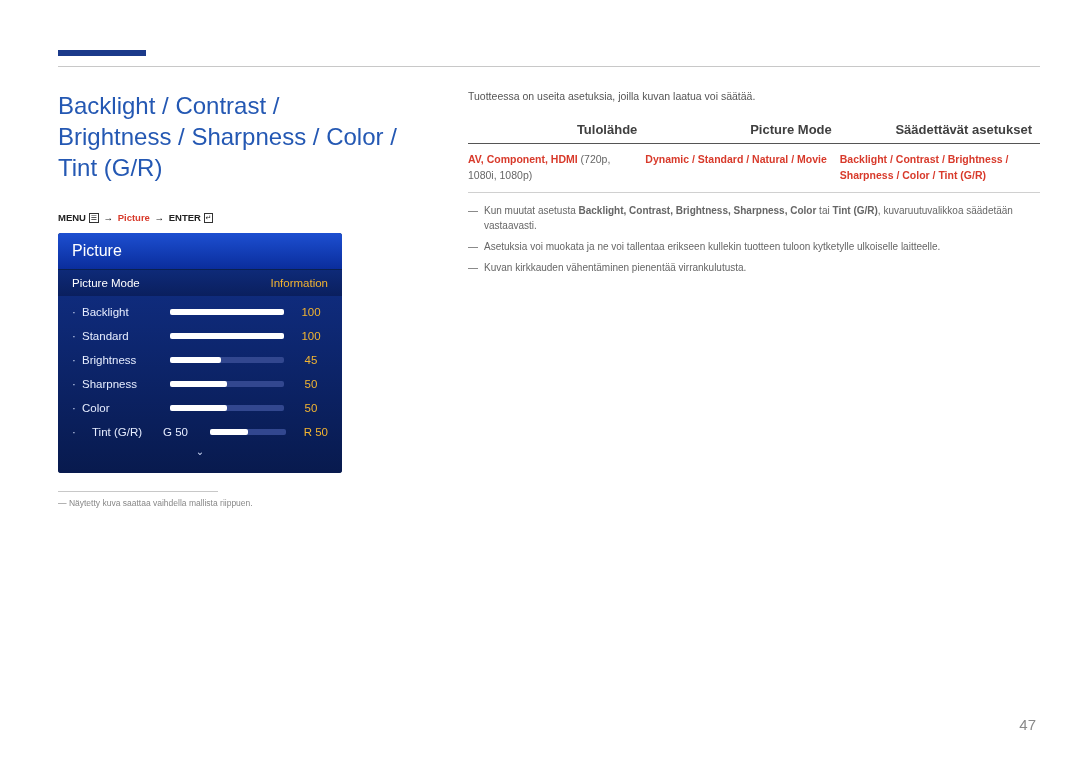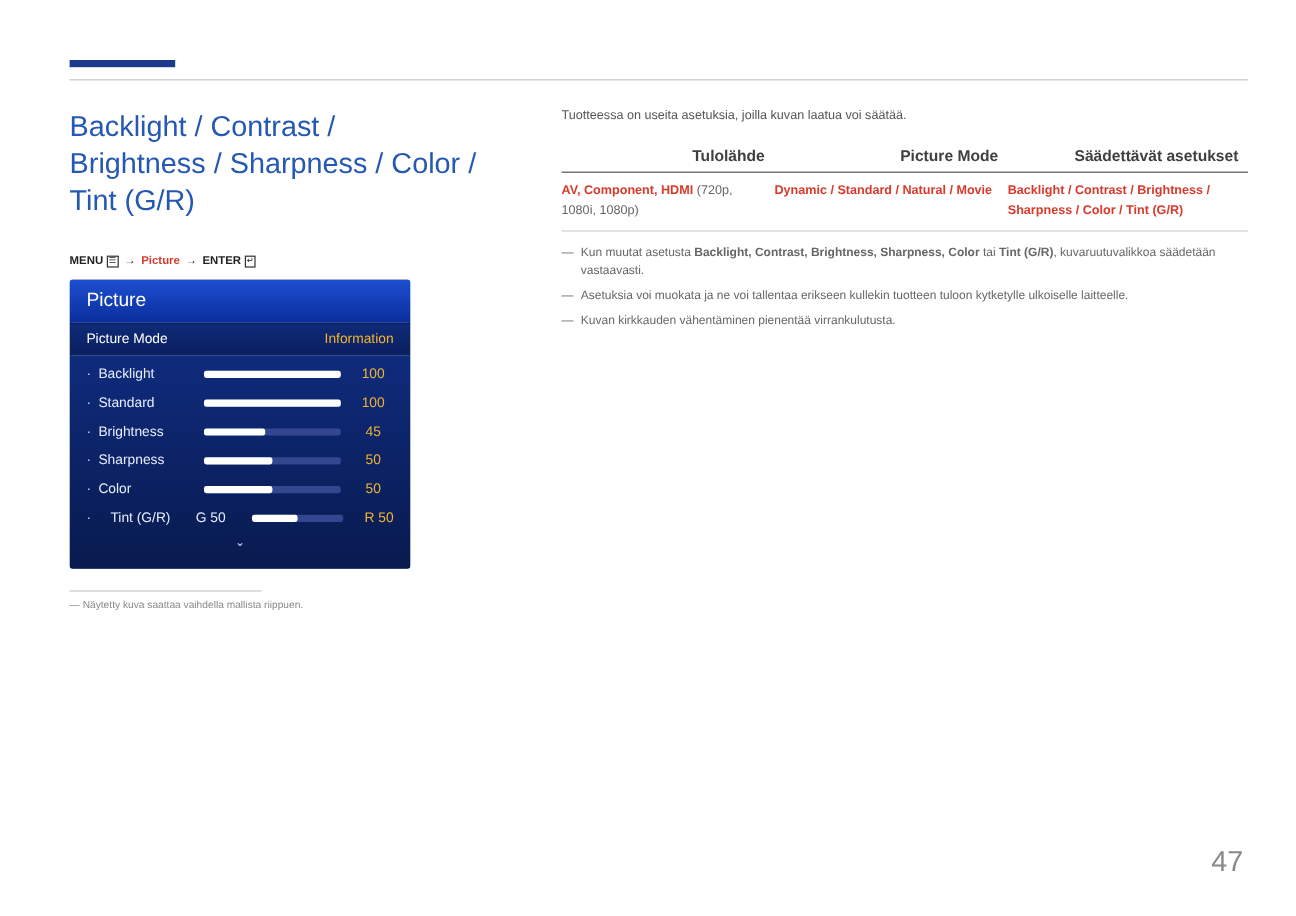--- a/index.html
+++ b/index.html
@@ -157,21 +157,21 @@
   }
   .red { color: #d83a2b; font-weight: 700; }
   .muted { color: #666; }
   .notes { margin-top: 10px; font-size: 10px; color: #666; }
   .notes .nrow { display: flex; margin-bottom: 6px; line-height: 1.5;}
   .notes .dash { width: 16px; flex-shrink:0; }
   .pagenum {
     position: absolute;
     right: 44px;
     bottom: 30px;
-    font-size: 24px;
+    font-size: 15px;
     color: #8a8a8a;
   }
 </style>
 </head>
 <body>
 
 <div class="topbar"></div>
 <div class="hr-top"></div>
 
 <div class="page">

